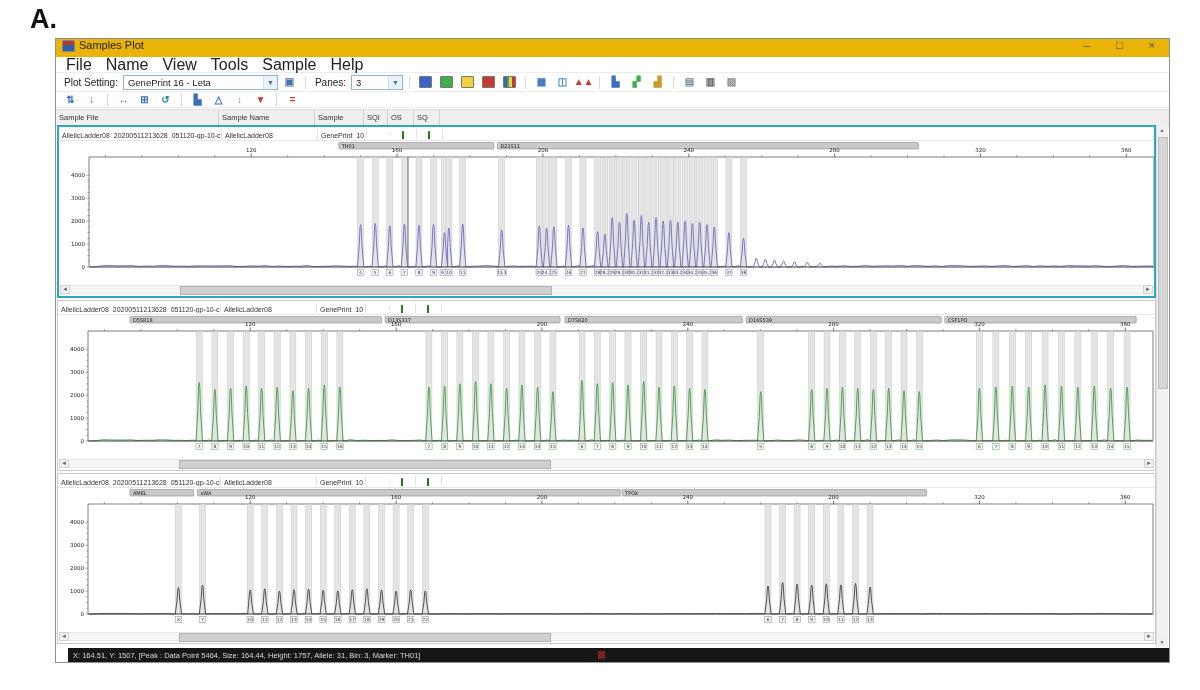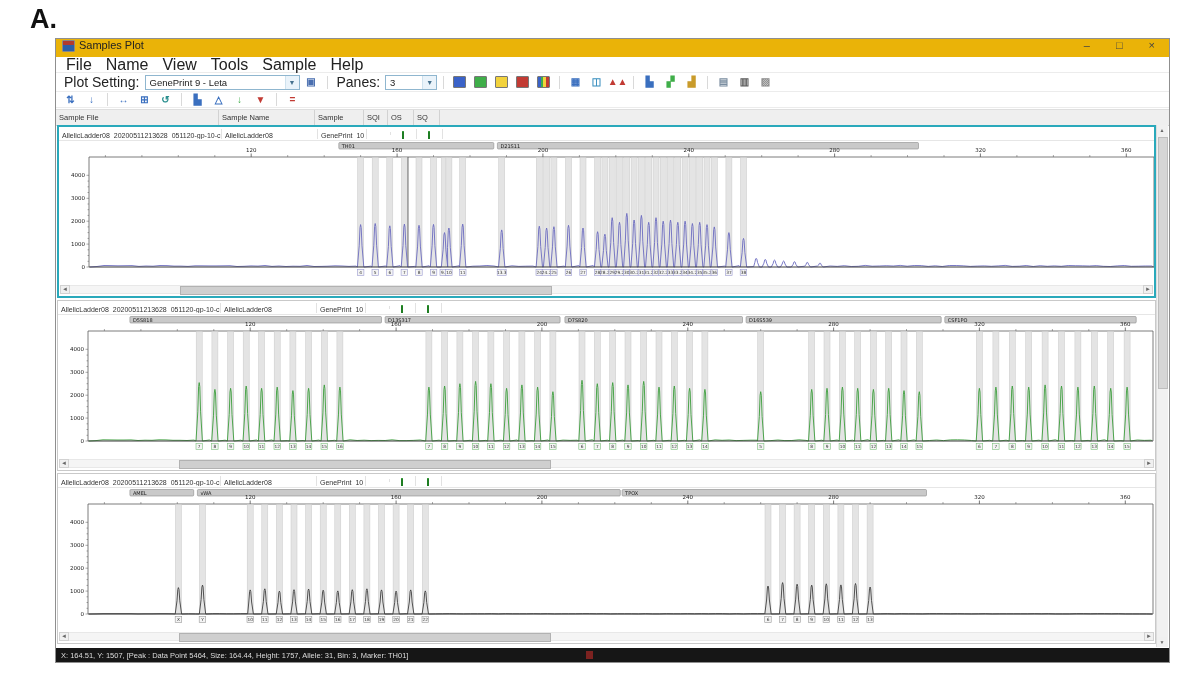--- a/index.html
+++ b/index.html
@@ -10,21 +10,21 @@
   .titlebar{height:18px;display:flex;padding:0 4px;background:#eab308}
   .title-icon{width:13px;height:12px;margin:1px 4px 0 2px;border-radius:1px;
     background:linear-gradient(180deg,#b23a2e 0 45%,#2b5fa8 45% 100%);border:1px solid #888;box-sizing:border-box}
   .title-text{font-size:11px;color:#222}
   .win-controls{margin-left:auto;display:flex;gap:26px;padding-right:10px;font-size:11px;color:#444}
   .win-controls span{cursor:default}
   .menubar{height:15px;display:flex;align-items:center;padding-left:3px;border-bottom:1px solid #ececec}
   .menu-item{font-size:16px;padding:0 7px;color:#222}
   .toolbar{display:flex;align-items:center;padding-left:5px;border-bottom:1px solid #ececec;gap:2px}
   .tb1{height:18px}.tb2{height:15px}
-  .tb-label{font-size:14px;color:#222;margin:0 3px;white-space:nowrap}
+  .tb-label{font-size:10px;color:#222;margin:0 3px;white-space:nowrap}
   .dropdown{height:15px;border:1px solid #8fb6cf;background:#fff;display:flex;align-items:center;font-size:9.5px;box-sizing:border-box}
   .dd-value{padding:0 4px;flex:1;white-space:nowrap;overflow:hidden;color:#222}
   .dd-arrow{width:13px;height:100%;display:flex;align-items:center;justify-content:center;color:#46718e;
     font-size:7px;border-left:1px solid #cfe2ee;background:#eaf3fa}
   .tb-sep{width:1px;height:13px;background:#d9d9d9;margin:0 4px;flex:none}
   .tb-btn{width:17px;height:15px;display:flex;align-items:center;justify-content:center;font-size:10px;
     line-height:1;border:1px solid transparent;border-radius:2px;flex:none}
   .dye{width:13px;height:12px;border:1px solid #777;border-radius:1px;box-sizing:border-box}
   .header-row{display:flex;height:15px;background:#efefef;border-top:1px solid #dedede;border-bottom:1px solid #cfcfcf;
     font-size:7.5px;color:#333;margin-top:1px;align-items:stretch}
@@ -41,21 +41,21 @@
   svg text{font-family:"DejaVu Sans","Liberation Sans",sans-serif}
   .pane-scroll{height:9px;display:flex;align-items:center;margin:4px 1px 2px;position:relative}
   .ps-btn{width:10px;height:9px;background:#f0f0f0;border:1px solid #d2d2d2;box-sizing:border-box;
     font-size:6px;line-height:7px;text-align:center;color:#666;flex:none}
   .ps-track{flex:1;height:9px;background:#f5f5f5;position:relative;border-top:1px solid #e8e8e8;border-bottom:1px solid #e8e8e8;box-sizing:border-box}
   .ps-thumb{position:absolute;left:110px;width:370px;top:0;height:7px;background:#cfcfcf;border:1px solid #b2b2b2}
   .vscroll{position:absolute;top:86px;right:1px;bottom:15px;width:11px;background:#f1f1f1;border-left:1px solid #ddd}
   .vs-btn{position:absolute;left:0;width:10px;height:10px;font-size:5px;text-align:center;line-height:10px;color:#666;background:#f0f0f0}
   .vs-up{top:0}.vs-down{bottom:0}
   .vs-thumb{position:absolute;left:1px;top:12px;width:8px;height:250px;background:#d6d6d6;border:1px solid #bdbdbd}
-  .statusbar{position:absolute;left:0;right:0;bottom:0;height:14px;background:#161616;color:#dcdcdc;
+  .statusbar{position:absolute;left:12px;right:0;bottom:0;height:14px;background:#161616;color:#dcdcdc;
     font-size:7.5px;display:flex;align-items:center;padding-left:5px;box-sizing:border-box}
   .status-red{position:absolute;left:530px;top:3px;width:7px;height:8px;background:#7c2220}
 </style>
 </head>
 <body>
 
 <div class="fig-label">A.</div>
 
 <div class="app">
 
@@ -74,21 +74,21 @@
       <span class="menu-item">Name</span>
       <span class="menu-item">View</span>
       <span class="menu-item">Tools</span>
       <span class="menu-item">Sample</span>
       <span class="menu-item">Help</span>
     </div>
 
   <div class="toolbar tb1">
     <span class="tb-label">Plot Setting:</span>
     <div class="dropdown" style="width:155px">
-      <span class="dd-value">GenePrint 9 - Leta</span>
+      <span class="dd-value">GenePrint 16 - Leta</span>
       <span class="dd-arrow">▼</span>
     </div>
     <span id="btn-plot-settings">
         <span class="tb-btn" style="color: rgb(74, 111, 176); font-weight: bold;">▣</span>
       </span>
     <span class="tb-sep"></span>
     <span class="tb-label">Panes:</span>
     <div class="dropdown" style="width:52px">
       <span class="dd-value">3</span>
       <span class="dd-arrow">▼</span>

